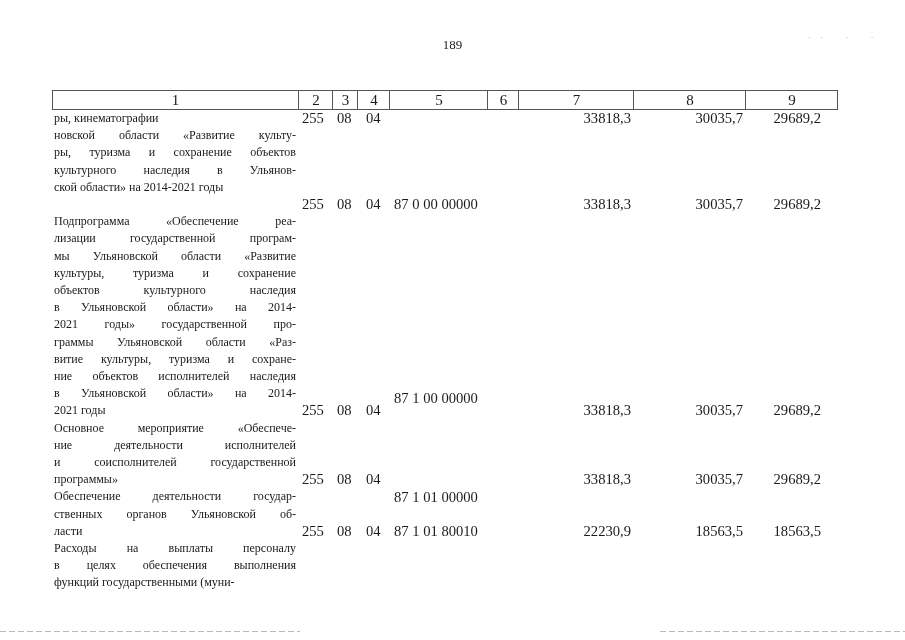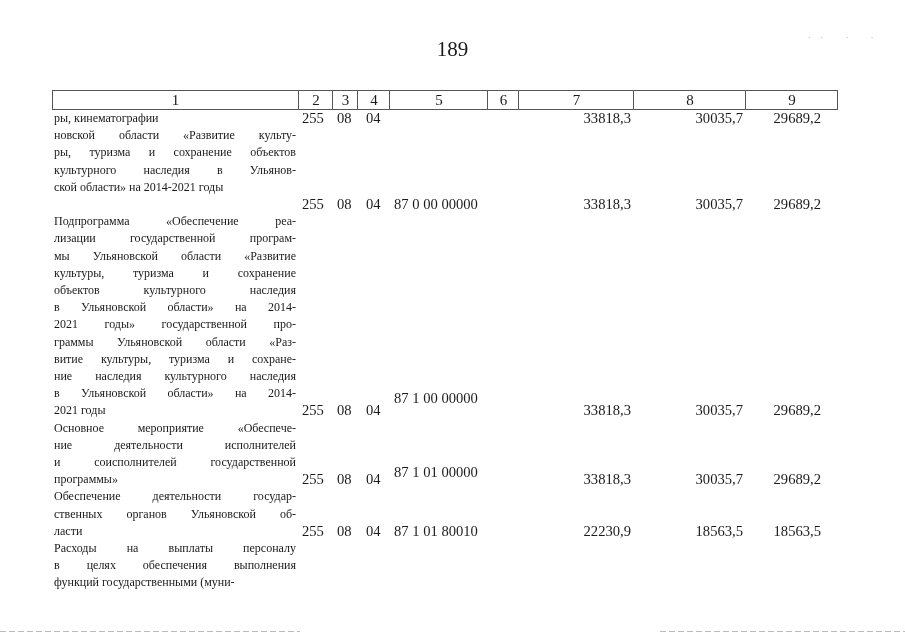--- a/index.html
+++ b/index.html
@@ -1,19 +1,19 @@
 <!DOCTYPE html>
 <html><head>
 <meta charset="utf-8">
 <style>
   html, body { margin:0; padding:0; background:#fff; }
   body { width:905px; height:640px; position:relative; overflow:hidden;
          font-family:"DejaVu Serif","Liberation Serif",serif; color:#1a1a1a; }
   .page-num { position:absolute; left:0; width:905px; top:37px; text-align:center;
-              font-family:"Liberation Serif",serif; font-size:21px; }
+              font-family:"Liberation Serif",serif; font-size:13px; }
   .header-row { position:absolute; top:90px; left:52px; height:20px; width:786px;
                 border:1px solid #555; box-sizing:border-box; }
   .hcell { position:absolute; top:0; height:18px; border-left:1px solid #555;
            font-family:"Liberation Serif",serif; font-size:15px; text-align:center; line-height:18px; }
   .hcell.first { border-left:none; }
   .row { position:absolute; left:0; width:905px; }
   .desc { position:absolute; left:54px; width:242px; font-family:"Liberation Serif",serif;
           font-size:12px; line-height:17.2px; text-align:justify; }
   .desc .ln { display:block; white-space:nowrap; text-align-last:justify; }
   .desc .ln.last { text-align-last:left; }
@@ -73,21 +73,21 @@
       <div class="desc">
         <span class="ln">Подпрограмма «Обеспечение реа-</span>
         <span class="ln">лизации государственной програм-</span>
         <span class="ln">мы Ульяновской области «Развитие</span>
         <span class="ln">культуры, туризма и сохранение</span>
         <span class="ln">объектов культурного наследия</span>
         <span class="ln">в Ульяновской области» на 2014-</span>
         <span class="ln">2021 годы» государственной про-</span>
         <span class="ln">граммы Ульяновской области «Раз-</span>
         <span class="ln">витие культуры, туризма и сохране-</span>
-        <span class="ln">ние наследия культурного наследия</span>
+        <span class="ln">ние объектов исполнителей наследия</span>
         <span class="ln">в Ульяновской области» на 2014-</span>
         <span class="ln last">2021 годы</span>
       </div>
       <span class="num c2" style="top: 189.2px;">255</span>
       <span class="num c3" style="top: 189.2px;">08</span>
       <span class="num c4" style="top: 189.2px;">04</span>
       <span class="num c5" style="top: 177px;">87 1 00 00000</span>
       <span class="num c7" style="top: 189.2px;">33818,3</span>
       <span class="num c8" style="top: 189.2px;">30035,7</span>
       <span class="num c9" style="top: 189.2px;">29689,2</span>
@@ -95,21 +95,21 @@
     <div class="row" style="top: 419.6px;">
       <div class="desc">
         <span class="ln">Основное мероприятие «Обеспече-</span>
         <span class="ln">ние деятельности исполнителей</span>
         <span class="ln">и соисполнителей государственной</span>
         <span class="ln last">программы»</span>
       </div>
       <span class="num c2" style="top: 51.6px;">255</span>
       <span class="num c3" style="top: 51.6px;">08</span>
       <span class="num c4" style="top: 51.6px;">04</span>
-      <span class="num c5" style="top: 44px;">87 1 01 00000</span>
+      <span class="num c5" style="top: 69px;">87 1 01 00000</span>
       <span class="num c7" style="top: 51.6px;">33818,3</span>
       <span class="num c8" style="top: 51.6px;">30035,7</span>
       <span class="num c9" style="top: 51.6px;">29689,2</span>
     </div>
     <div class="row" style="top: 488.4px;">
       <div class="desc">
         <span class="ln">Обеспечение деятельности государ-</span>
         <span class="ln">ственных органов Ульяновской об-</span>
         <span class="ln last">ласти</span>
       </div>

